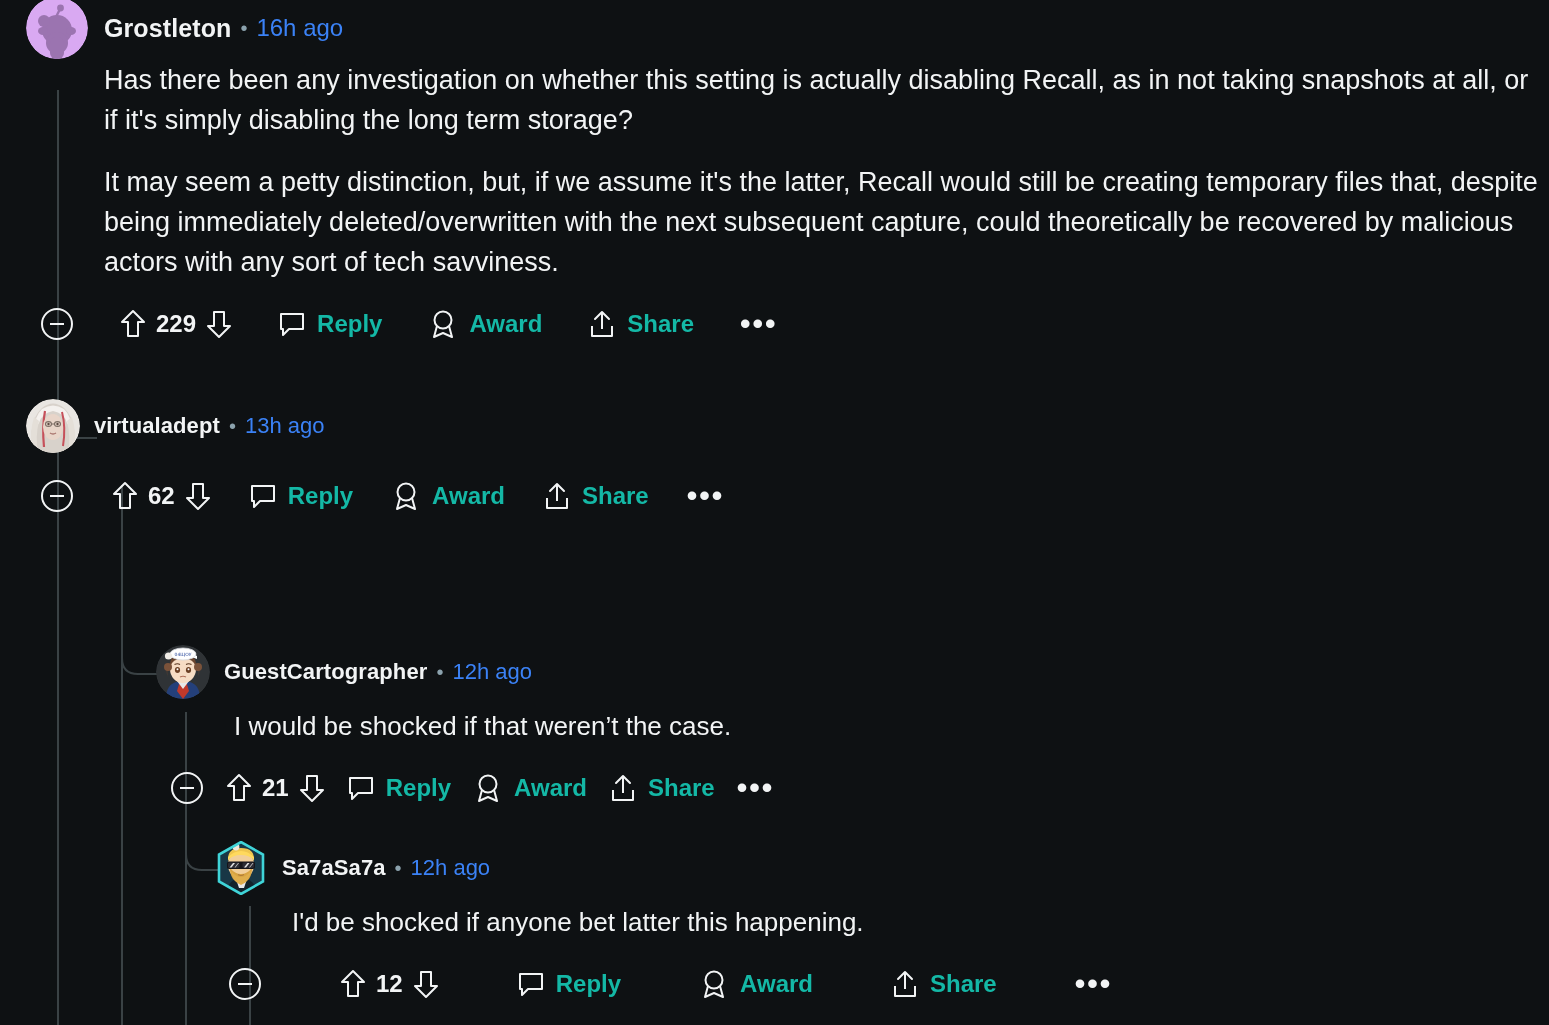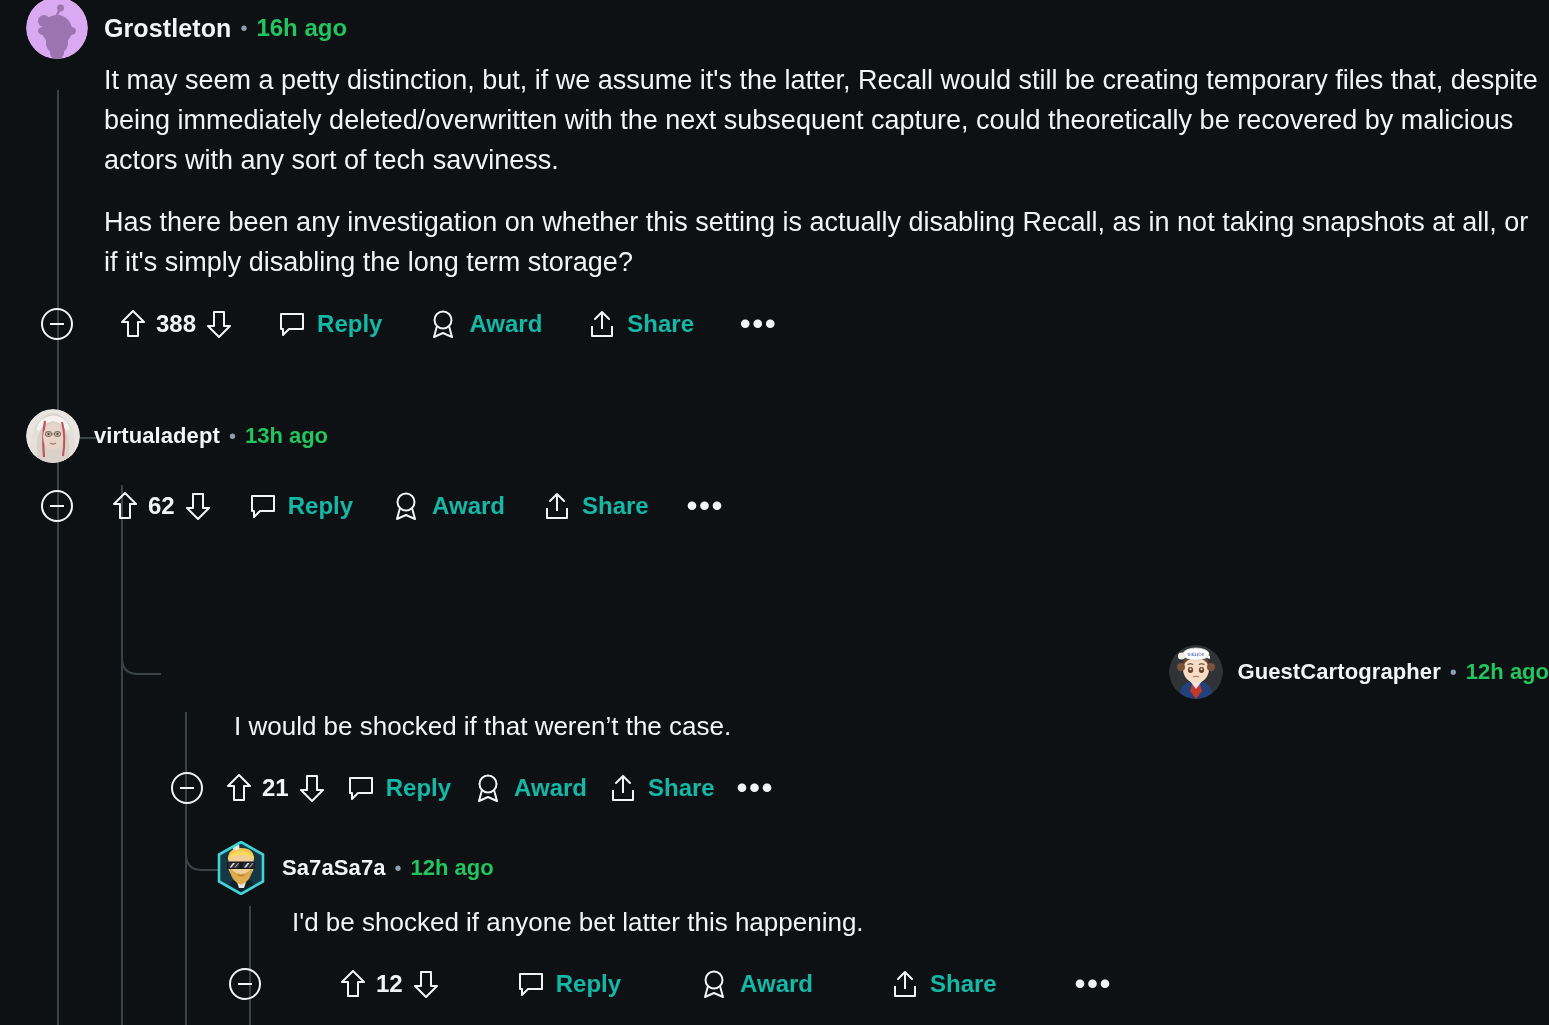--- a/index.html
+++ b/index.html
@@ -7,42 +7,42 @@
     width:1549px; height:1025px;
     background:#0e1113;
     font-family:"Liberation Sans", sans-serif;
     overflow:hidden;
   }
   .thread { position:relative; width:1543px; height:1025px; }
 
   
   .comment { position:absolute; }
   .c0 { left:0;   top:0;   width:1549px; }
-  .c1 { left:65;  top:408px; width:1484px; }
+  .c1 { left:65;  top:398px; width:1484px; }
   .c2 { left:130px; top:644px; width:1419px; }
   .c3 { left:188px; top:840px; width:1354px; }
 
   
   .hdr { display:flex; align-items:center; height:56px; }
   .avatar-wrap { flex:0 0 auto; display:flex; align-items:center; justify-content:center; }
 
   .av { border-radius:50%; overflow:hidden; display:block; }
   .av-0 { width:62px; height:62px; }
   .av-s { width:54px; height:54px; }
   .av-hex { width:54px; height:54px; }
 
   .uname {
     font-weight:bold;
     color:#f2f4f5;
     letter-spacing:.1px;
   }
   .uname-0 { font-size:25px; margin-left:16px; }
   .uname-s { font-size:22px; margin-left:14px; }
   .dot { color:#8ba2ad; margin:0 9px; font-size:20px; line-height:1; }
-  .ago { color:#22c55e; font-size:22px;font-weight:bold; }
+  .ago { color:#3b82f6; font-size:22px; }
   .ago-0 { font-size:24px; }
 
   
   .body { color:#f2f4f5; }
   .body p { margin-bottom:22px; }
   .body p:last-child { margin-bottom:0; }
   .body-0 { font-size:27px; line-height:40px; padding-left:104px; padding-top:4px; }
   .body-1 { font-size:26px; line-height:40px; padding-left:104px; padding-top:6px; }
   .body-2 { font-size:26px; line-height:40px; padding-left:104px; padding-top:6px; }
   .body-3 { font-size:26px; line-height:40px; padding-left:104px; padding-top:6px; }
@@ -99,39 +99,39 @@
             <ellipse cx="45" cy="34" rx="5" ry="4"></ellipse>
           </g>
         </svg>
       </span>
       <span class="uname uname-0">Grostleton</span>
       <span class="dot">•</span>
       <span class="ago ago-0">16h ago</span>
     </div>
 
     <div class="body body-0">
+      <p>Has there been any investigation on whether this setting is actually disabling Recall, as in not taking snapshots at all, or if it's simply disabling the long term storage?</p>
       <p>It may seem a petty distinction, but, if we assume it's the latter, Recall would still be creating temporary files that, despite being immediately deleted/overwritten with the next subsequent capture, could theoretically be recovered by malicious actors with any sort of tech savviness.</p>
-      <p>Has there been any investigation on whether this setting is actually disabling Recall, as in not taking snapshots at all, or if it's simply disabling the long term storage?</p>
     </div>
 
     <div class="actions" style="padding-left:40px; margin-top:16px;">
       <span class="act">
         <svg width="34" height="34" viewBox="0 0 34 34">
           <circle cx="17" cy="17" r="15" fill="none" stroke="#f2f4f5" stroke-width="2"></circle>
           <line x1="10" y1="17" x2="24" y2="17" stroke="#f2f4f5" stroke-width="2"></line>
         </svg>
       </span>
       <span class="gap-lg"></span>
       <span class="votes">
         <span class="act">
           <svg width="26" height="30" viewBox="0 0 26 30">
             <path d="M13 2 L24 13 H18 V27 H8 V13 H2 Z" fill="none" stroke="#f2f4f5" stroke-width="2" stroke-linejoin="round"></path>
           </svg>
         </span>
-        <span class="vcount">388</span>
+        <span class="vcount">229</span>
         <span class="act">
           <svg width="26" height="30" viewBox="0 0 26 30">
             <path d="M13 28 L24 17 H18 V3 H8 V17 H2 Z" fill="none" stroke="#f2f4f5" stroke-width="2" stroke-linejoin="round"></path>
           </svg>
         </span>
       </span>
       <span class="gap-lg"></span>
       <span class="act">
         <svg width="28" height="28" viewBox="0 0 28 28">
           <path d="M3 4 H25 V19 H11 L5 25 V19 H3 Z" fill="none" stroke="#f2f4f5" stroke-width="2" stroke-linejoin="round"></path>
@@ -237,21 +237,21 @@
           <path d="M4 17 V27 H24 V17" stroke="#f2f4f5" stroke-width="2" fill="none" stroke-linejoin="round"></path>
         </svg>
         <span class="act-label">Share</span>
       </span>
       <span class="gap-md"></span>
       <span class="act dots">•••</span>
     </div>
   </div>
 
   <div class="comment c2">
-    <div class="hdr" style="padding-left:26px;justify-content:flex-end;">
+    <div class="hdr" style="padding-left:26px;">
       <span class="avatar-wrap">
         <svg class="av av-s" viewBox="0 0 54 54">
           <defs>
               <clipPath id="cp2">
                 <circle cx="27" cy="27" r="27"></circle>
               </clipPath>
             </defs>
           <g clip-path="url(#cp2)">
             <rect width="54" height="54" fill="#2f3336"></rect>
             <path d="M10 54 Q10 40 20 37 H34 Q44 40 44 54 Z" fill="#24407a"></path>

